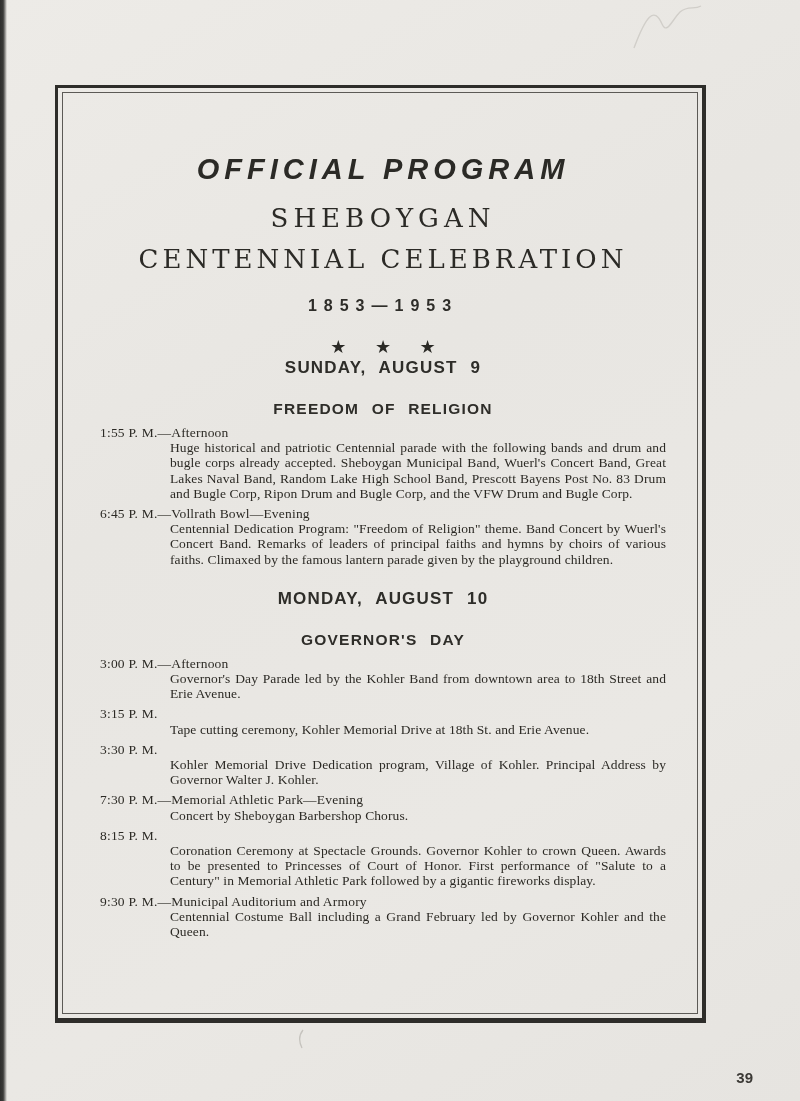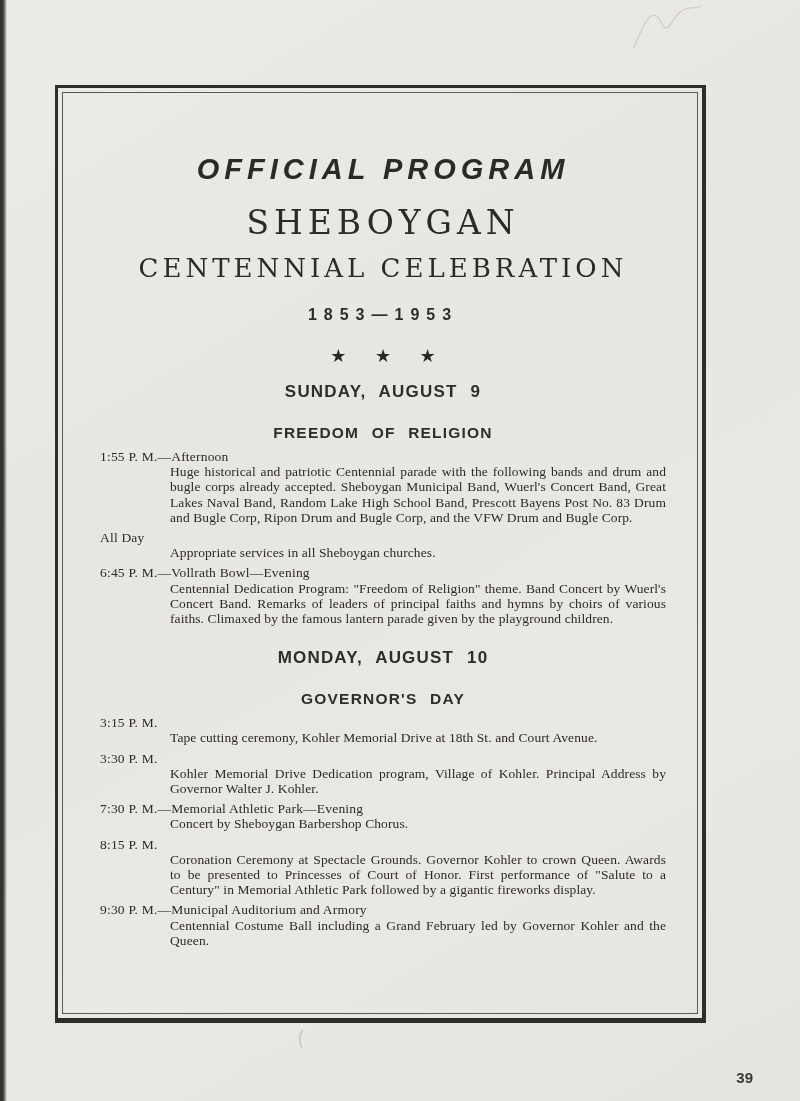--- a/index.html
+++ b/index.html
@@ -67,21 +67,21 @@
     font-family: "Liberation Sans", sans-serif;
     font-style: italic;
     font-weight: 700;
     font-size: 29px;
     letter-spacing: 5px;
     color: #2b2a26;
   }
   .title-city {
     margin-top: 17px;
     font-family: "DejaVu Serif", serif;
-    font-size: 33px;
+    font-size: 26px;
     letter-spacing: 5px;
     color: #2b2a26;
   }
   .title-event {
     margin-top: 11px;
     font-family: "DejaVu Serif", serif;
     font-size: 26px;
     letter-spacing: 4px;
     color: #2b2a26;
   }
@@ -106,21 +106,21 @@
   .day-section.second { margin-top: 22px; }
 
   .day-heading, .day-theme {
     text-align: center;
     font-family: "Liberation Sans", sans-serif;
     font-weight: 700;
     color: #2e2d29;
     letter-spacing: 1.2px;
     word-spacing: 7px;
   }
-  .day-heading { margin-top: 15px; font-size: 17px; }
+  .day-heading { font-size: 17px; }
   .day-theme   { margin-top: 22px;  font-size: 15.5px; }
   .day-section.second .day-heading { margin-top: 0; }
 
   .schedule { margin-top: 7px; }
 
   .event { margin-top: 5px; font-size: 13.5px; line-height: 15.2px; color: #2c2a25; }
   .event-time { letter-spacing: 0.2px; }
   .event-desc {
     margin-left: 70px;
     text-align: justify;
@@ -167,38 +167,38 @@
       <div class="day-section">
         <div class="day-heading">SUNDAY, AUGUST 9</div>
         <div class="day-theme">FREEDOM OF RELIGION</div>
 
         <div class="schedule">
           <div class="event">
             <div class="event-time">1:55 P. M.—Afternoon</div>
             <div class="event-desc">Huge historical and patriotic Centennial parade with the following bands and drum and bugle corps already accepted. Sheboygan Municipal Band, Wuerl's Concert Band, Great Lakes Naval Band, Random Lake High School Band, Prescott Bayens Post No. 83 Drum and Bugle Corp, Ripon Drum and Bugle Corp, and the VFW Drum and Bugle Corp.</div>
           </div>
           <div class="event">
-            <div class="event-time">All Day</div>
-            <div class="event-desc">Appropriate services in all Sheboygan churches.</div>
-          </div>
-          <div class="event">
             <div class="event-time">6:45 P. M.—Vollrath Bowl—Evening</div>
             <div class="event-desc">Centennial Dedication Program: "Freedom of Religion" theme. Band Concert by Wuerl's Concert Band. Remarks of leaders of principal faiths and hymns by choirs of various faiths. Climaxed by the famous lantern parade given by the playground children.</div>
           </div>
         </div>
       </div>
 
       <div class="day-section second">
         <div class="day-heading">MONDAY, AUGUST 10</div>
         <div class="day-theme">GOVERNOR'S DAY</div>
 
         <div class="schedule">
           <div class="event">
+            <div class="event-time">3:00 P. M.—Afternoon</div>
+            <div class="event-desc">Governor's Day Parade led by the Kohler Band from downtown area to 18th Street and Erie Avenue.</div>
+          </div>
+          <div class="event">
             <div class="event-time">3:15 P. M.</div>
-            <div class="event-desc">Tape cutting ceremony, Kohler Memorial Drive at 18th St. and Court Avenue.</div>
+            <div class="event-desc">Tape cutting ceremony, Kohler Memorial Drive at 18th St. and Erie Avenue.</div>
           </div>
           <div class="event">
             <div class="event-time">3:30 P. M.</div>
             <div class="event-desc">Kohler Memorial Drive Dedication program, Village of Kohler. Principal Address by Governor Walter J. Kohler.</div>
           </div>
           <div class="event">
             <div class="event-time">7:30 P. M.—Memorial Athletic Park—Evening</div>
             <div class="event-desc">Concert by Sheboygan Barbershop Chorus.</div>
           </div>
           <div class="event">

